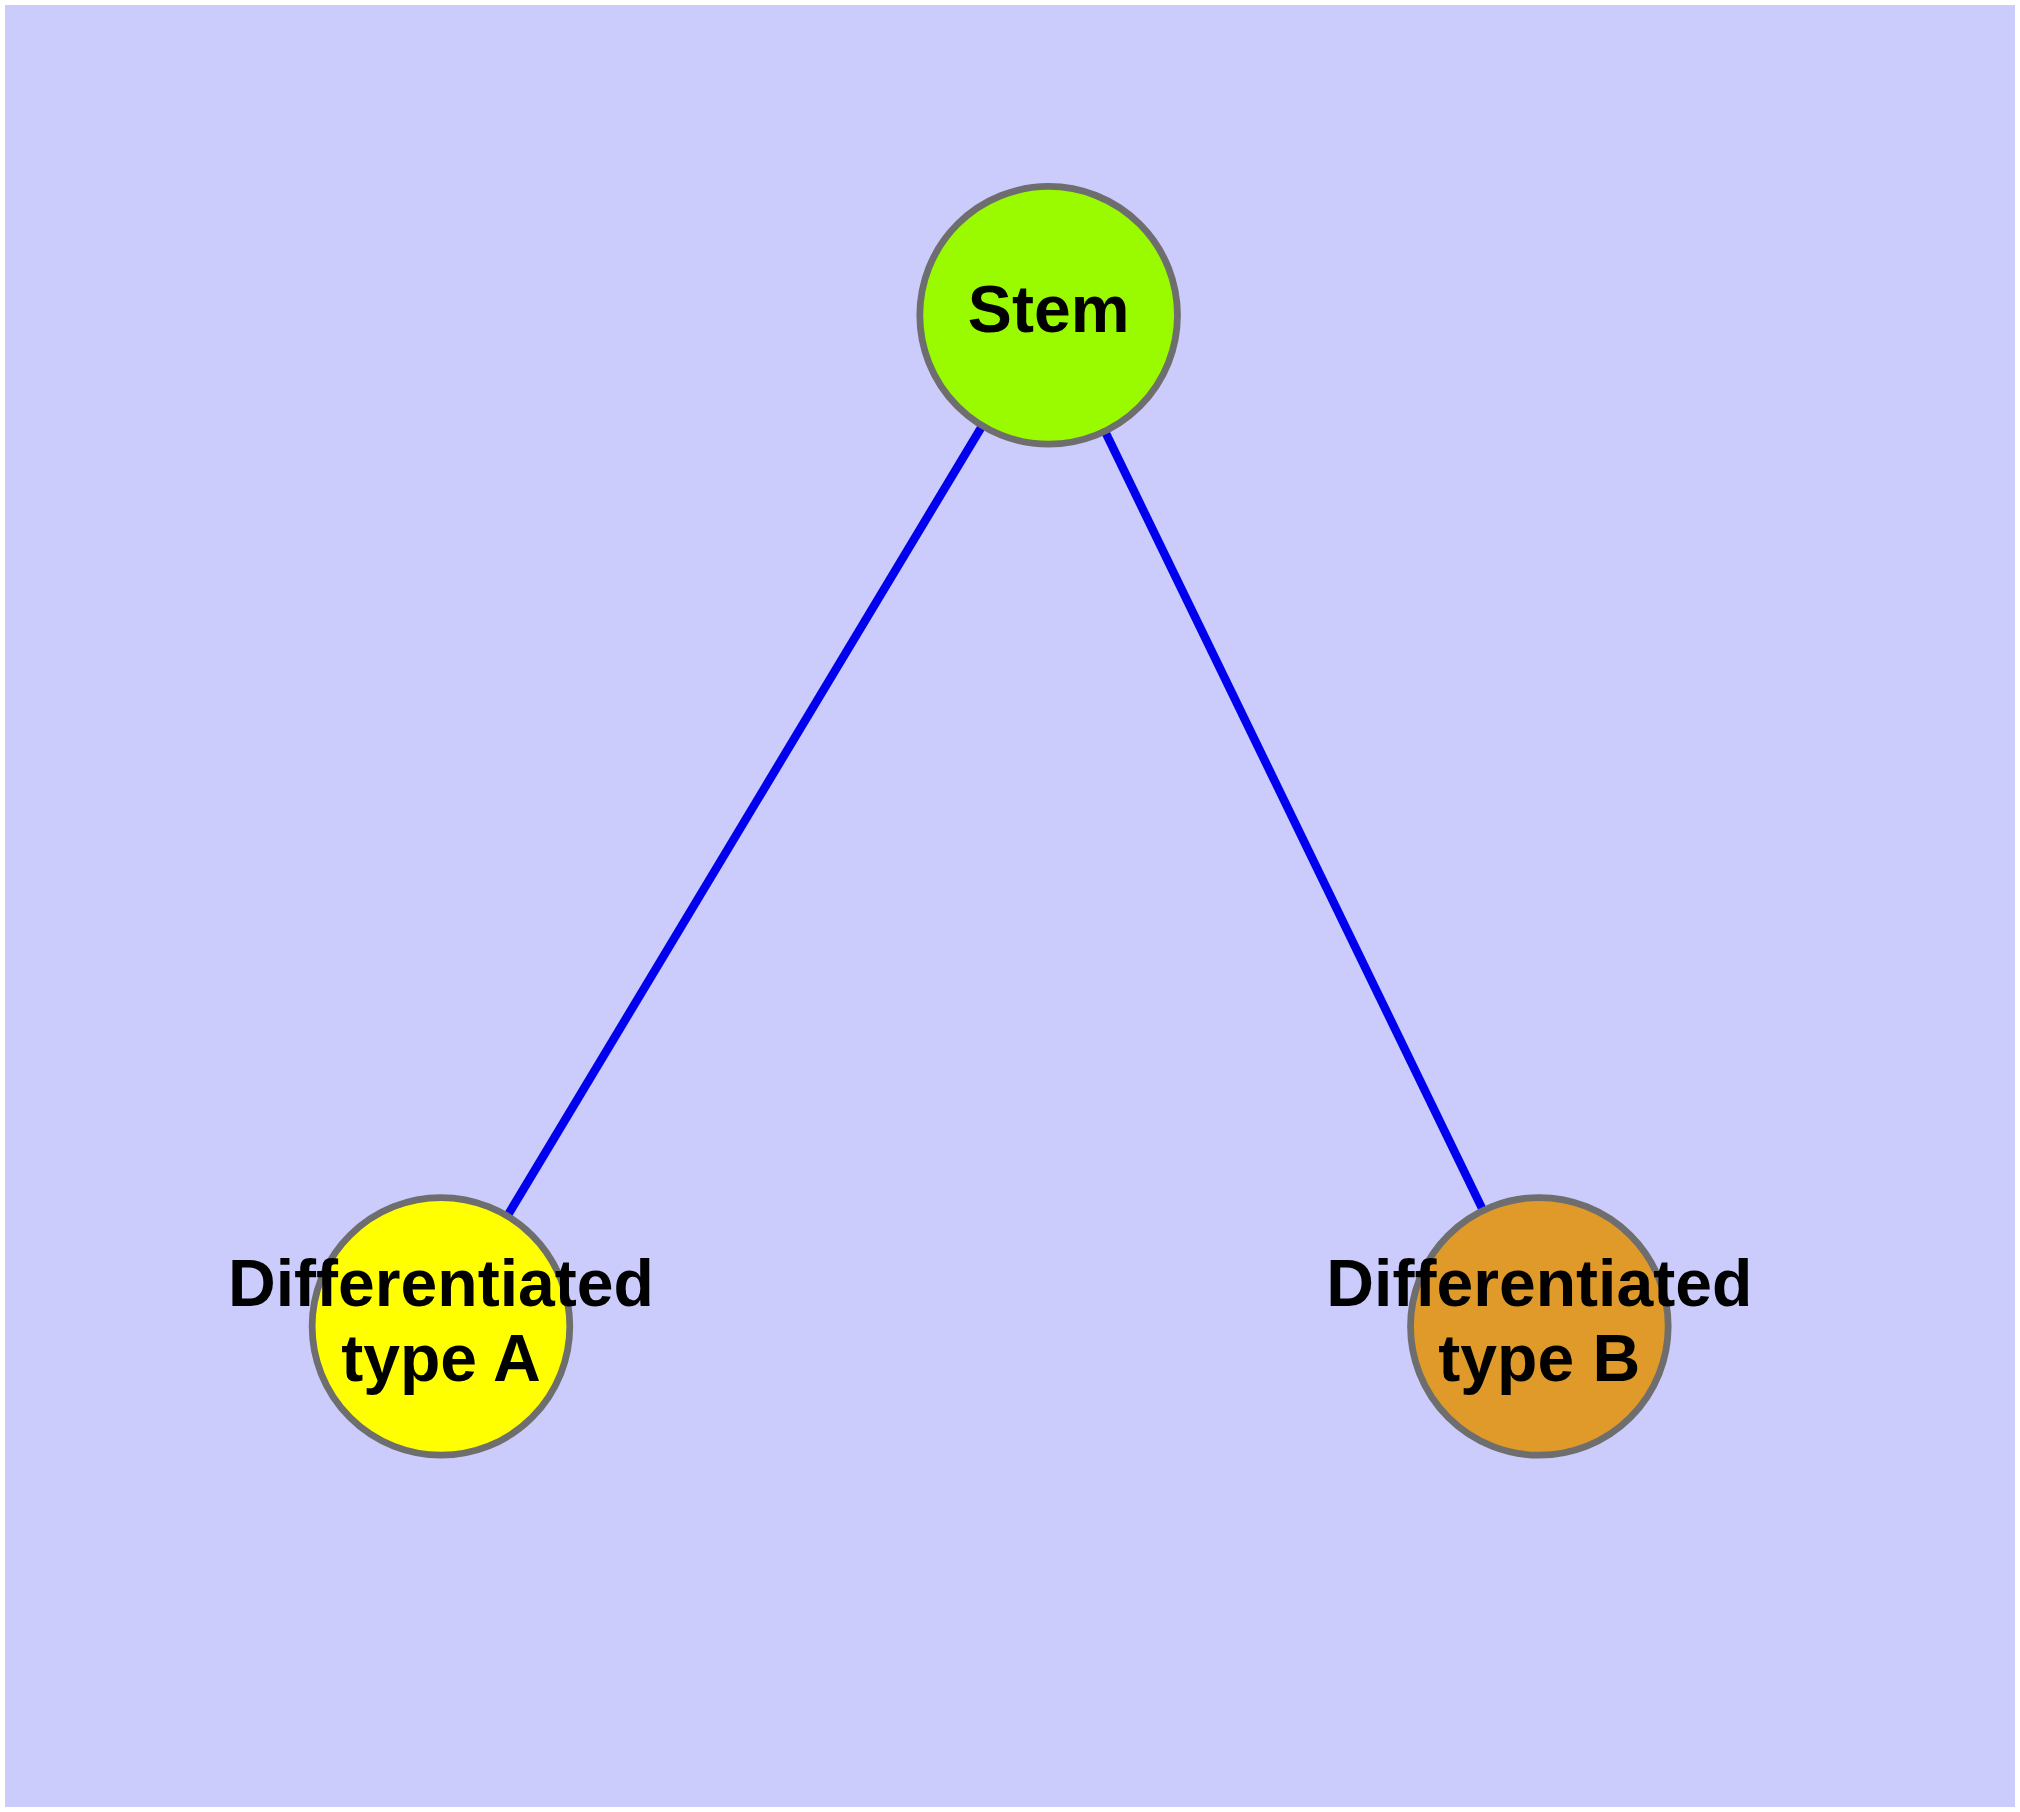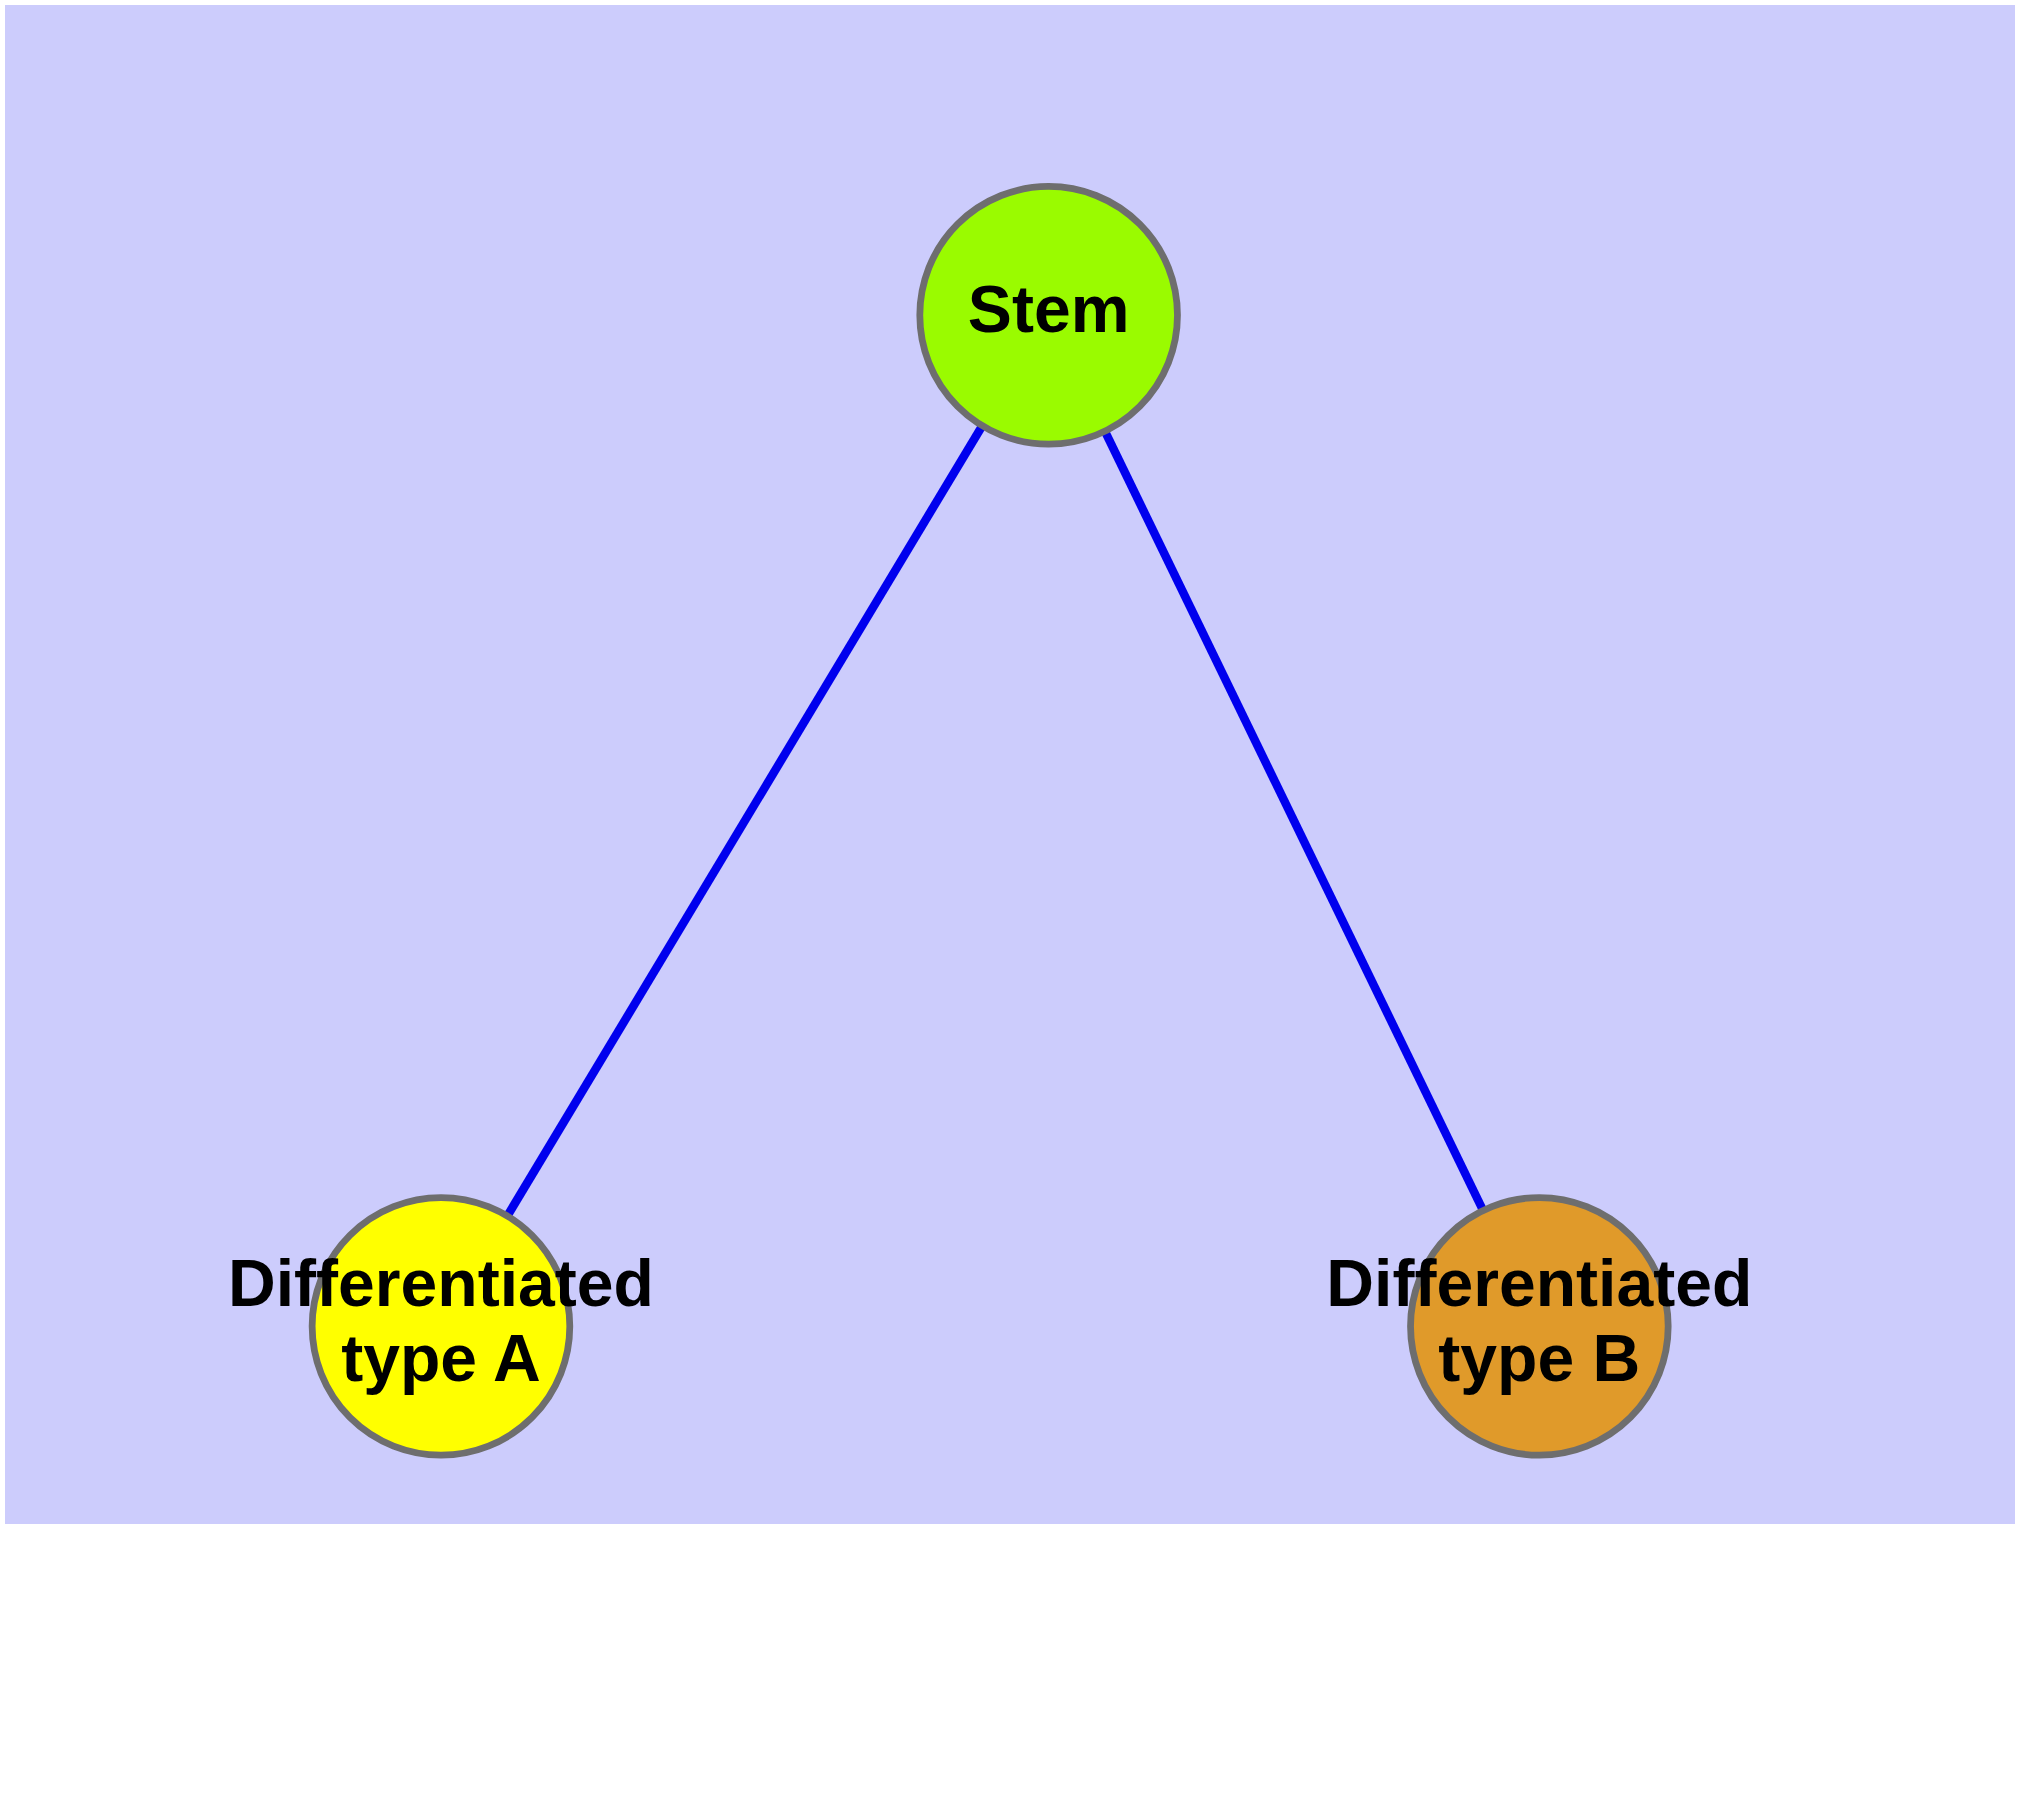--- a/index.html
+++ b/index.html
@@ -50,21 +50,21 @@
     dominant-baseline: middle;
     paint-order: normal;
   }
   .node-label tspan {
     text-anchor: middle;
   }
 </style>
 </head>
 <body>
 
-<div id="canvas" style="width: 2021px; height: 1524px; background: rgb(255, 255, 255);">
+<div id="canvas" style="width: 2021px; height: 1812px; background: rgb(255, 255, 255);">
 
   <div id="plot-area" style="left: 5.1px; top: 5.1px; width: 2010px; height: 1802px; background: rgb(204, 204, 252);"></div>
 
   <svg id="graph-svg" viewBox="0 0 2384 2138" xmlns="http://www.w3.org/2000/svg" style="width: 2021px; height: 1812px;">
 
     <g>
       <line class="edge-line" x1="1158.7003095550078" y1="502.2810748966188" x2="598.2996904449922" y2="1434.7189251033813" stroke="#0000ee" stroke-width="10"></line>
       <line class="edge-line" x1="1303.367002078649" y1="508.74582639003137" x2="1749.632997921351" y2="1428.2541736099686" stroke="#0000ee" stroke-width="10"></line>
     </g>
 

